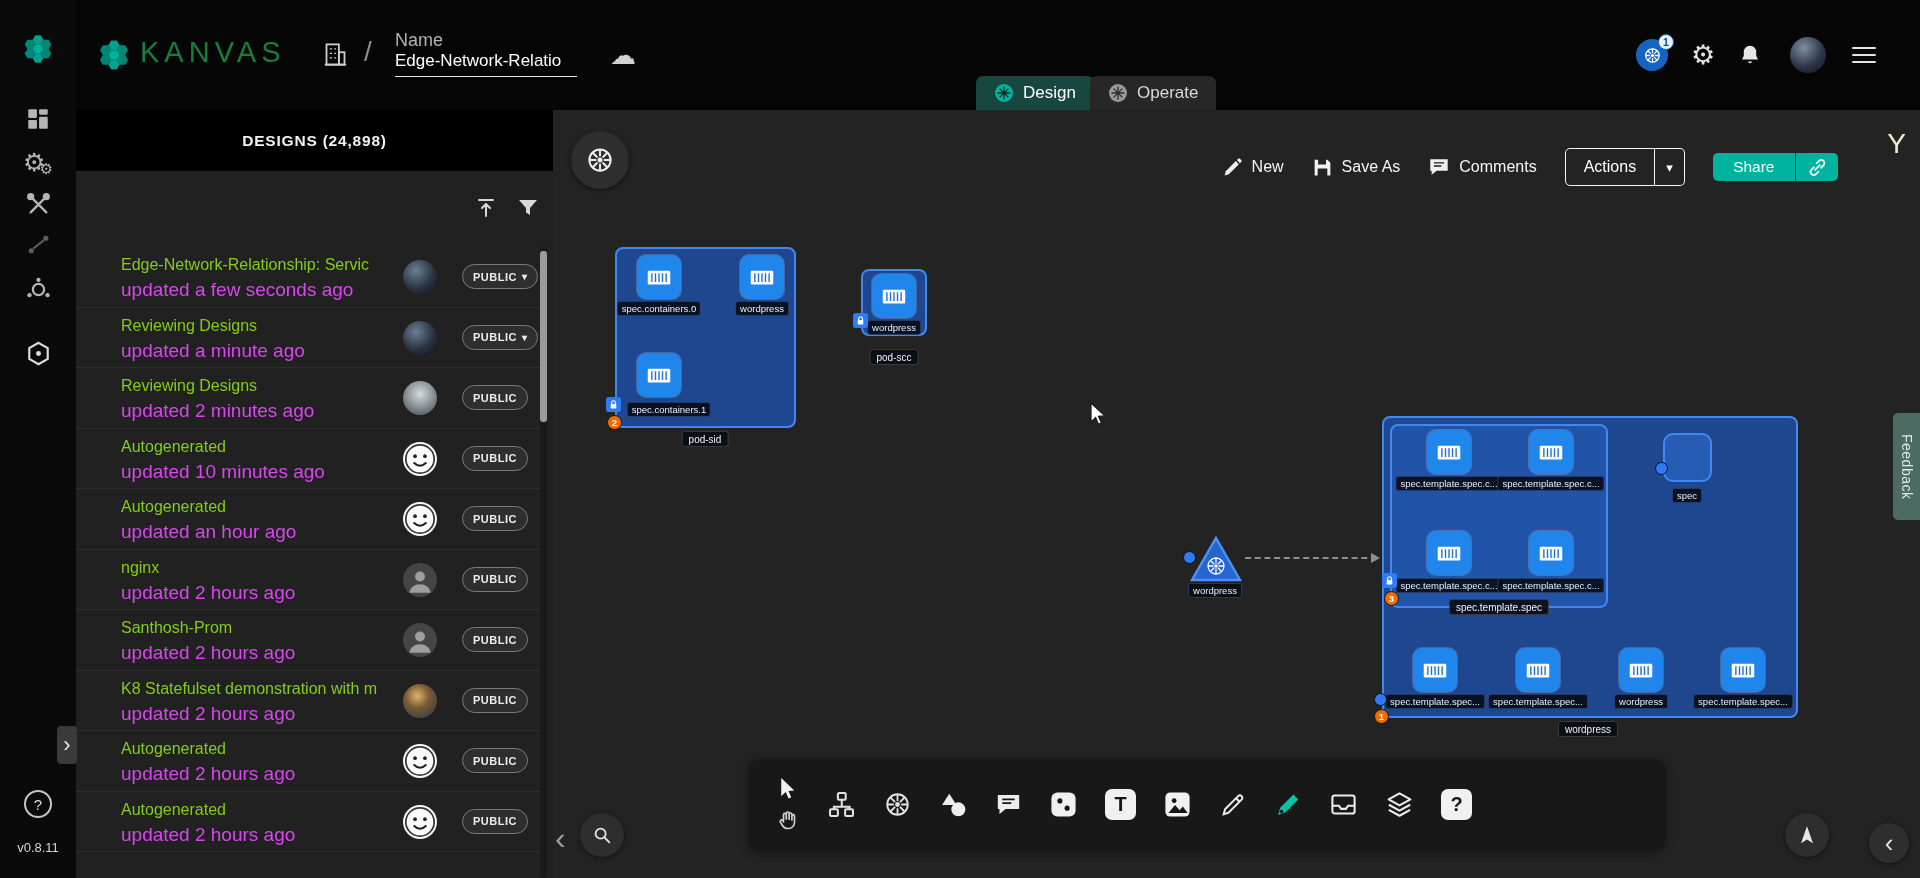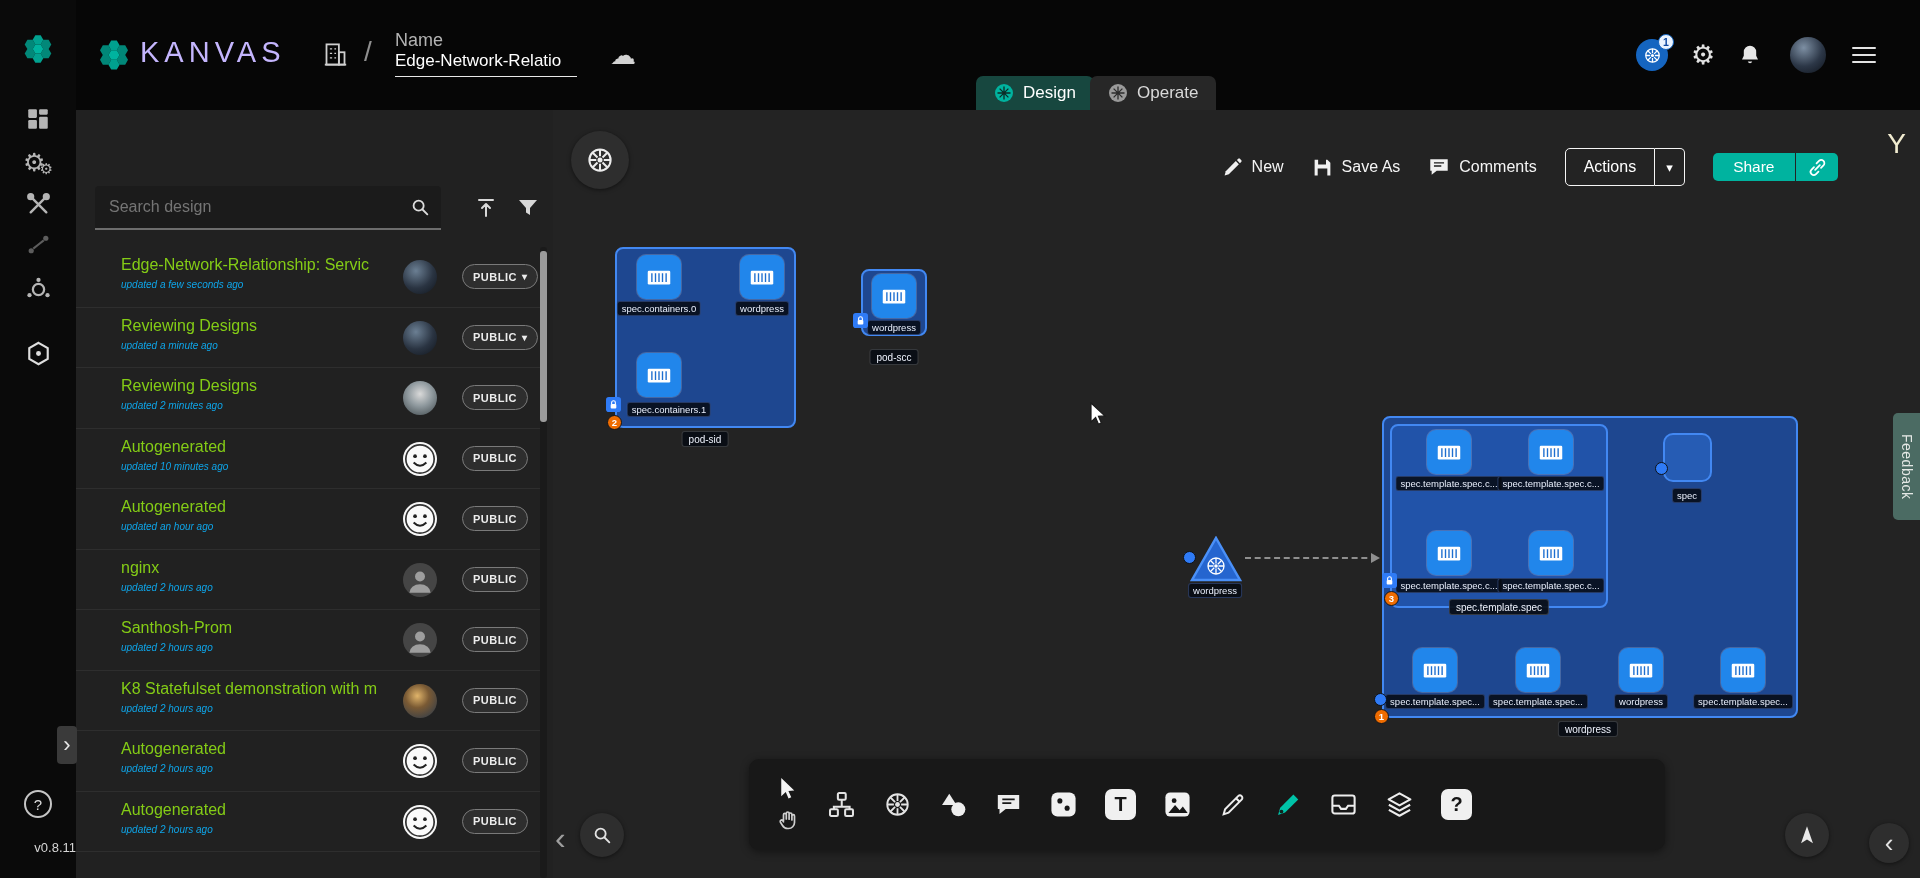--- a/index.html
+++ b/index.html
@@ -6,26 +6,26 @@
   html,body{width:1920px;height:878px;overflow:hidden;background:#1c1c1c;
     font-family:"Liberation Sans",sans-serif;color:#fff;position:relative}
   .abs{position:absolute}
   svg{display:block}
 
   
   #rail{position:absolute;left:0;top:0;width:76px;height:878px;background:#0a0a0a;z-index:40}
   .rail-ic{position:absolute;left:0;width:76px;display:flex;justify-content:center;cursor:pointer}
   .help-circ{width:28px;height:28px;border:2px solid #c5c5c5;border-radius:50%;
     display:flex;align-items:center;justify-content:center;font-size:15px;color:#dcdcdc}
-  #version{position:absolute;left:0;width:76px;top:840px;text-align:right;font-size:13px;color:#d6d6d6}
+  #version{position:absolute;left:0;width:76px;top:840px;text-align:center;font-size:13px;color:#d6d6d6}
 
   
   #topbar{position:absolute;left:76px;right:0;top:0;height:110px;background:#060606;z-index:30}
   .brand-text{position:absolute;left:64px;top:36px;font-size:29px;font-weight:500;
-    letter-spacing:5px;color:#c4b5fd}
+    letter-spacing:5px;color:#15803d}
   .name-label{position:absolute;left:319px;top:30px;font-size:18px;color:#b3b3b3}
   .name-input{position:absolute;left:319px;top:49px;width:182px;background:transparent;border:none;
     border-bottom:1px solid #e8e8e8;color:#fff;font-size:17px;font-family:"Liberation Sans",sans-serif;
     padding:2px 0 5px 0;outline:none}
   .slash{position:absolute;left:288px;top:36px;font-size:28px;color:#8f8f8f;font-weight:300}
   .tab{position:absolute;top:76px;height:34px;display:flex;align-items:center;gap:9px;
     padding:0 18px;font-size:17px;border-radius:7px 7px 0 0;cursor:pointer}
   .tab-design{left:900px;background:#17473f;color:#fff}
   .tab-operate{left:1014px;background:#272727;color:#d9d9d9}
   .topbar-ic{position:absolute;top:0;height:110px;display:flex;align-items:center;cursor:pointer}
@@ -45,21 +45,21 @@
     font-size:15.5px;font-weight:600;letter-spacing:.8px;color:#f2f2f2}
   .search-wrap{position:absolute;left:19px;top:76px;width:346px;height:44px;background:#1b1b1b;
     border-bottom:2px solid #6d6d6d;border-radius:4px 4px 0 0;display:flex;align-items:center}
   .search-input{flex:1;background:transparent;border:none;outline:none;color:#e8e8e8;
     font-size:16px;font-family:"Liberation Sans",sans-serif;padding:0 8px 0 14px}
   .srch-ic{margin-right:10px}
   .panel-tool{position:absolute;top:86px;cursor:pointer}
   .design-row{position:relative;height:60.5px;border-bottom:1px solid #2e2e2e;cursor:pointer}
   .d-name{position:absolute;left:45px;top:9px;font-size:16px;color:#84cc16;max-width:275px;
     white-space:nowrap;overflow:hidden}
-  .d-upd{position:absolute;left:45px;top:32px;font-size:10px;font-style:italic;color:#0ea5e9}
+  .d-upd{position:absolute;left:45px;top:32px;font-size:19px;color:#d946ef}
   .av{position:absolute;left:327px;top:13px;width:34px;height:34px;border-radius:50%;overflow:hidden}
   .av-p1{background:radial-gradient(circle at 38% 32%,#6b7f93 0%,#2a3442 55%,#10151c 100%)}
   .av-p2{background:radial-gradient(circle at 50% 38%,#d9d9d9 0%,#8f999e 45%,#3c4549 100%)}
   .av-p3{background:radial-gradient(circle at 42% 35%,#e0b46a 0%,#7a5a34 40%,#23364d 100%)}
   .av-sm{background:#f7f7f7}
   .av-ps{background:#454545}
   .pill{position:absolute;left:386px;top:17px;height:25px;border:1px solid #7a7a7a;background:#2e2e2e;
     border-radius:13px;display:flex;align-items:center;padding:0 10px;font-size:11px;font-weight:700;
     letter-spacing:.5px;color:#ececec;cursor:pointer}
   .pill .caret{margin-left:5px;font-size:10px}
@@ -259,30 +259,22 @@
   <div class="topbar-ic burger" style="left:1776px">
     <div>
         <span></span>
         <span></span>
         <span></span>
       </div>
   </div>
 </header>
 
 <aside id="designs">
-
-  <div class="search-wrap">
-    <input class="search-input" type="text" placeholder="Search design" style="">
-    <span class="srch-ic">
-      <svg width="22" height="22" viewBox="0 0 24 24" stroke="#dcdcdc" stroke-width="2" fill="none" stroke-linecap="round">
-        <circle cx="10.5" cy="10.5" r="5.5"></circle>
-          <path d="M15 15 20 20"></path>
-      </svg>
-    </span>
-  </div>
+  <div id="designs-title">DESIGNS (24,898)</div>
+
   <div class="panel-tool" style="left:398px">
     <svg width="24" height="24" viewBox="0 0 24 24" stroke="#d8d8d8" stroke-width="2" fill="none" stroke-linecap="round" stroke-linejoin="round">
       <path d="M5 4h14M12 20V8M8 12l4-4 4 4"></path>
     </svg>
   </div>
   <div class="panel-tool" style="left:440px">
     <svg width="24" height="24" viewBox="0 0 24 24" fill="#d8d8d8">
       <path d="M3 4h18l-7 8v7l-4-2.5V12Z"></path>
     </svg>
   </div>

